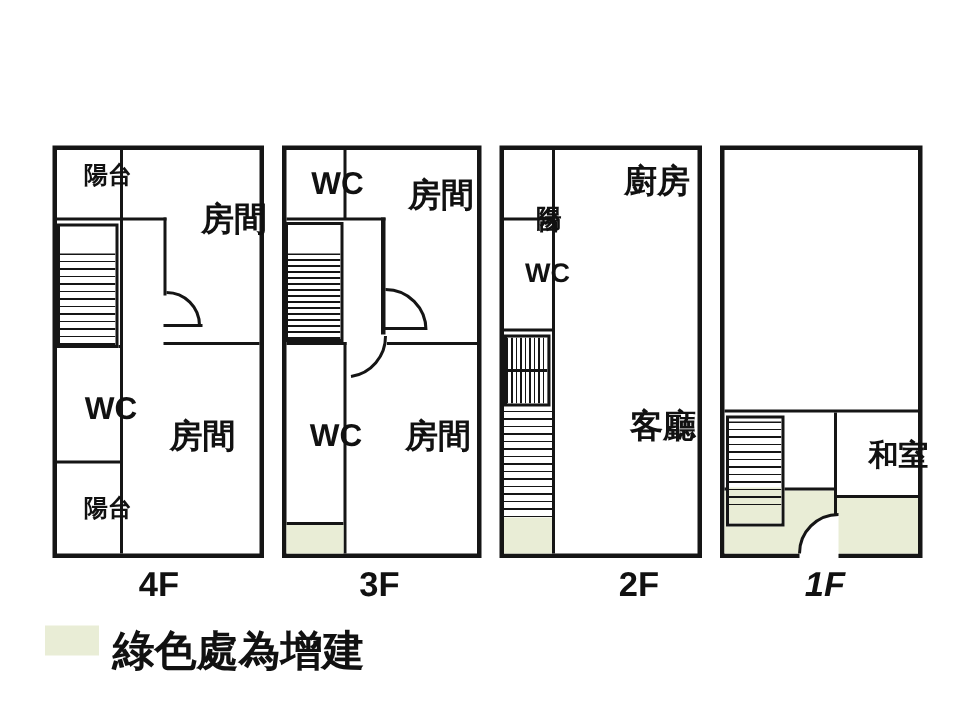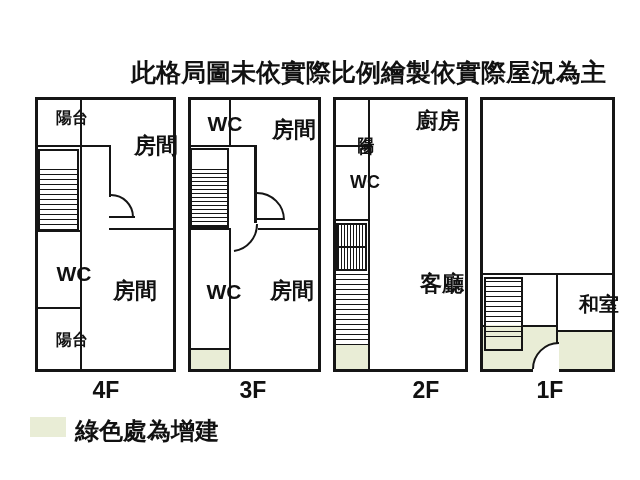--- a/index.html
+++ b/index.html
@@ -12,29 +12,28 @@
   .wall{position:absolute;background:#151515;}
   .panel{position:absolute;border:3px solid #151515;box-sizing:border-box;background:#fff;}
   .label{position:absolute;transform:translate(-50%,-50%);font-weight:700;white-space:nowrap;line-height:1;padding-left:28px;}
   .stairbox{position:absolute;border:2px solid #151515;box-sizing:border-box;background:#fff;overflow:hidden;}
   .treads-h{position:absolute;left:0;right:0;background:repeating-linear-gradient(to bottom,#151515 0 1px,transparent 1px 5px);}
   .treads-h4{background:repeating-linear-gradient(to bottom,#151515 0 1px,transparent 1px 4px);}
   .treads-v{position:absolute;background:repeating-linear-gradient(to right,#151515 0 1px,transparent 1px 3px);}
   .green{position:absolute;background:#e9edd6;}
   .floor-label{position:absolute;transform:translate(-50%,-50%);font-weight:700;font-size:23px;}
   #title{position:absolute;left:131px;top:56px;font-size:25px;font-weight:700;letter-spacing:0px;}
-  #legend-text{position:absolute;left:75px;top:415px;font-size:24px;font-weight:700;}
+  #legend-text{position:absolute;left:75px;top:415px;font-size:28px;font-weight:700;}
   svg{position:absolute;left:0;top:0;}
 </style>
 </head>
 <body>
 
 <div id="canvas">
 
-  <div id="title">此格局圖未依實際比例繪製依實際屋況為主</div>
 
   <div class="panel" style="left:35px;top:97px;width:141px;height:275px;"></div>
   <div class="wall" style="left:80px;top:100px;width:2px;height:269px;"></div>
   <div class="wall" style="left:38px;top:145px;width:73px;height:2px;"></div>
   <div class="wall" style="left:109px;top:145px;width:2px;height:52px;"></div>
   <div class="wall" style="left:109px;top:216px;width:26px;height:2px;"></div>
   <div class="wall" style="left:38px;top:230px;width:42px;height:2px;"></div>
   <div class="wall" style="left:109px;top:228px;width:64px;height:2px;"></div>
   <div class="wall" style="left:38px;top:307px;width:42px;height:2px;"></div>
   <div class="stairbox" style="left:38px;top:149px;width:41px;height:83px;">
@@ -88,21 +87,21 @@
   <div class="wall" style="left:556px;top:275px;width:2px;height:94px;"></div>
   <div class="wall" style="left:558px;top:330px;width:54px;height:2px;"></div>
   <div class="green" style="left:558px;top:332px;width:54px;height:37px;"></div>
   <div class="stairbox" style="left:484px;top:277px;width:39px;height:74px;">
     <div class="green" style="left:0;right:0;bottom:0;height:24px;"></div>
     <div class="treads-h" style="top:2px;height:58px;"></div>
   </div>
 
   <div class="abs" style="left:533px;top:368px;width:26px;height:5px;background:#fff;"></div>
   <div class="label" style="left:585px;top:304px;font-size:20px;">和室</div>
-  <div class="floor-label" style="left:550px;top:390px;">1F</div>
+  <div class="floor-label" style="left:550px;top:390px;font-style:italic;">1F</div>
 
   <svg width="640" height="480" viewBox="0 0 640 480">
     <path d="M 111,195 A 22,22 0 0 1 133,217" fill="none" stroke="#151515" stroke-width="2"></path>
     <path d="M 257,193 A 27,27 0 0 1 284,220" fill="none" stroke="#151515" stroke-width="2"></path>
     <path d="M 257,224 A 27,27 0 0 1 234,251" fill="none" stroke="#151515" stroke-width="2"></path>
     <path d="M 559,369 L 533,369 A 26,26 0 0 1 559,343 Z" fill="#ffffff" stroke="none"></path>
     <path d="M 533,369 A 26,26 0 0 1 559,343" fill="none" stroke="#151515" stroke-width="2"></path>
   </svg>
 
   <div class="green" style="left:30px;top:417px;width:36px;height:20px;"></div>

